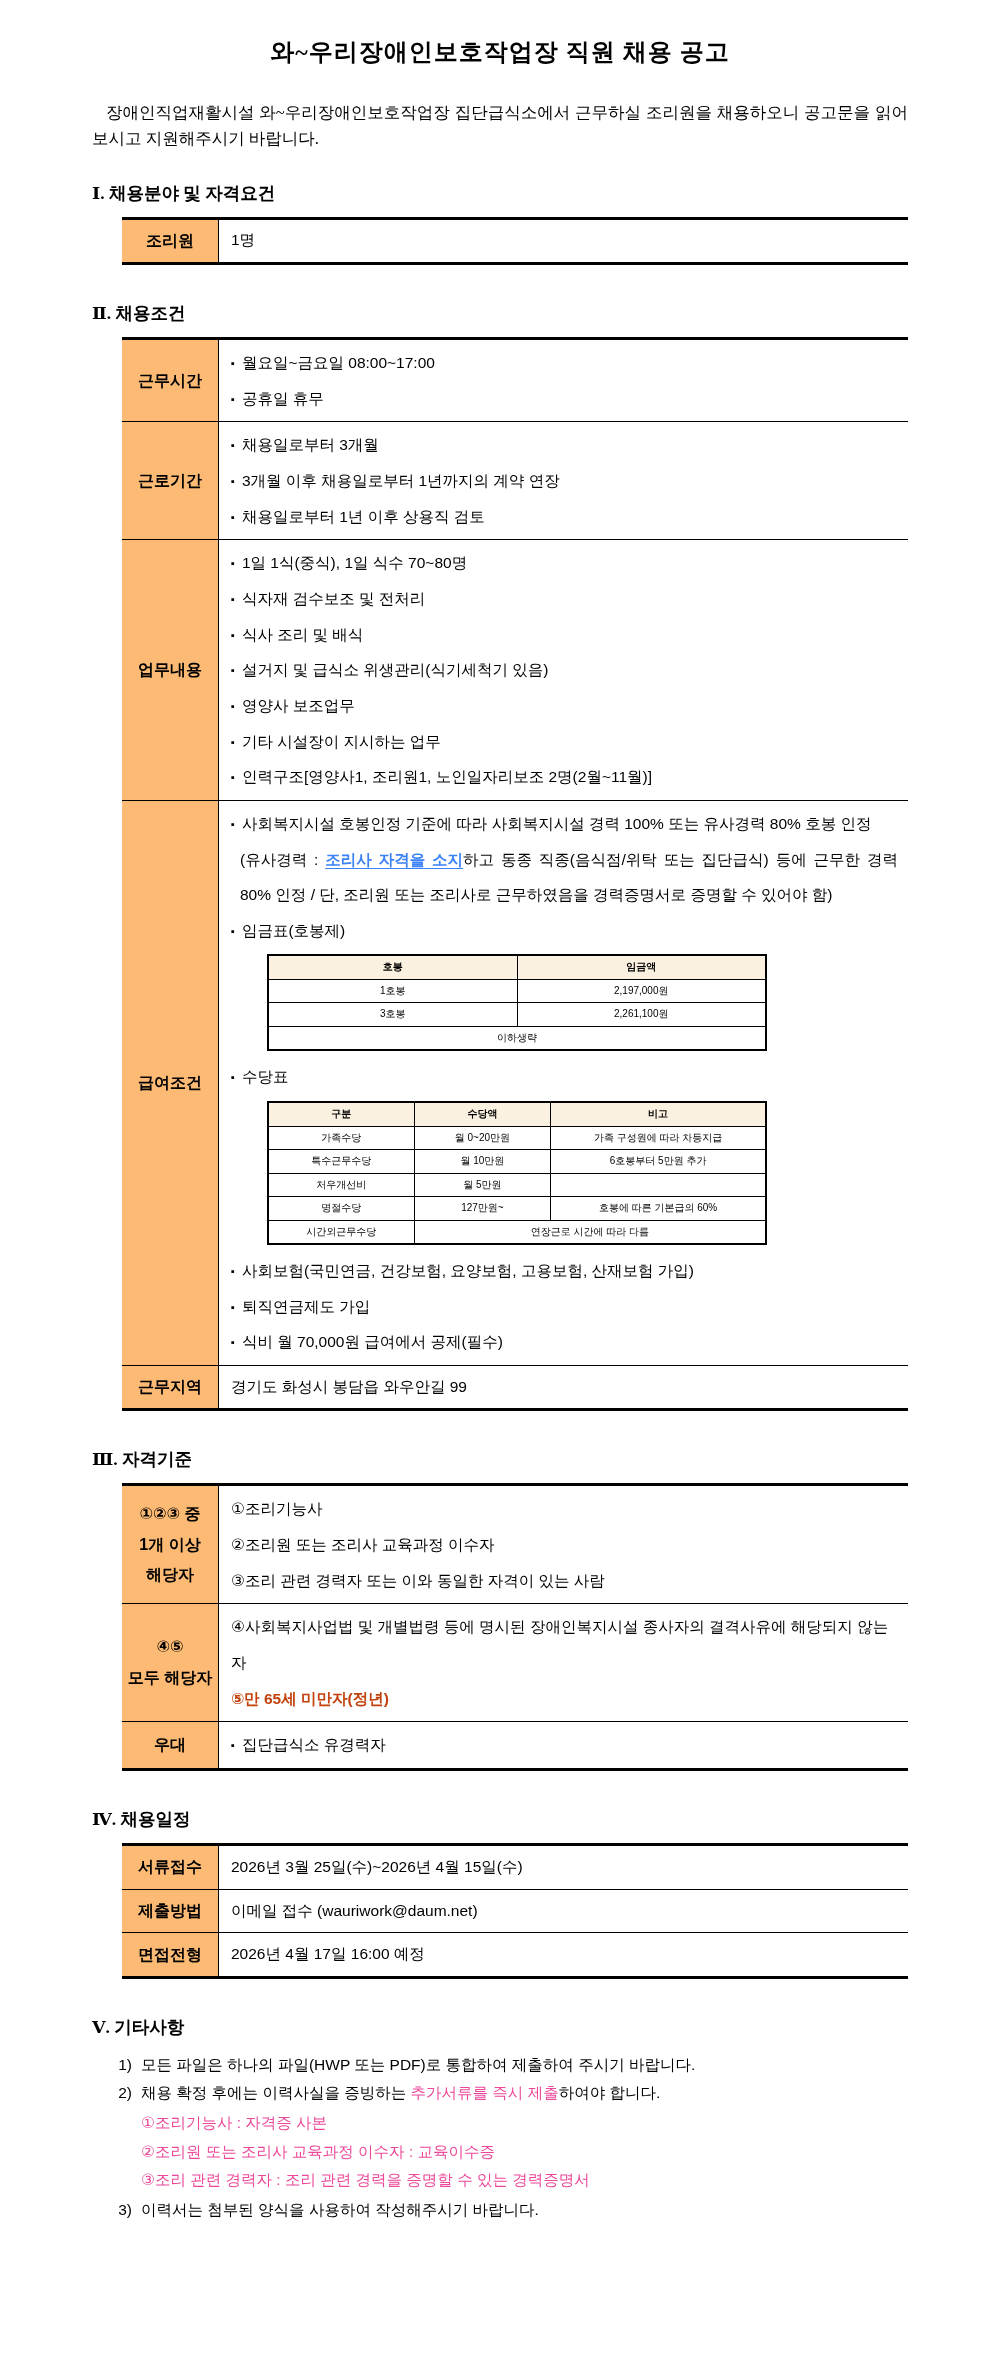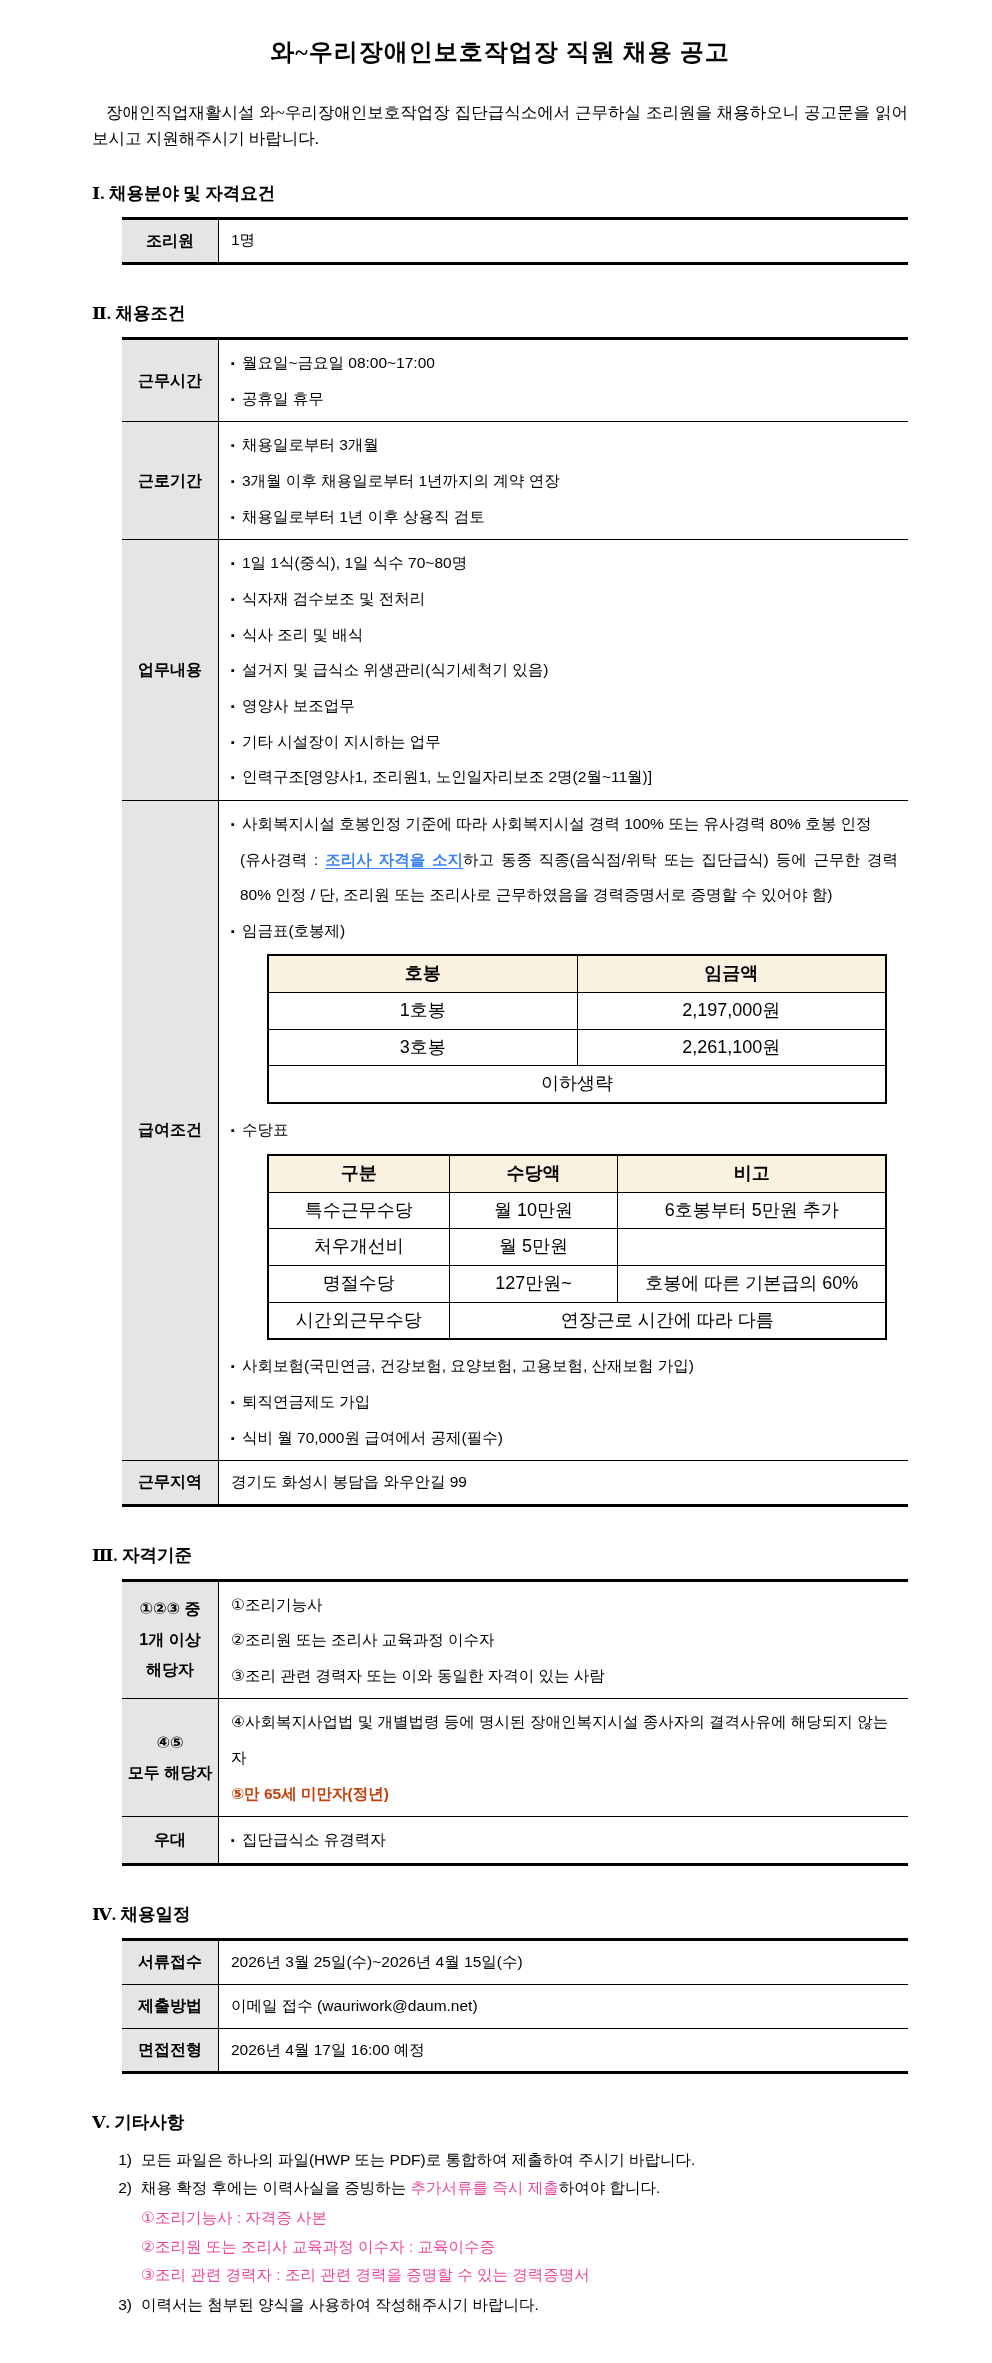--- a/index.html
+++ b/index.html
@@ -22,38 +22,38 @@
   .sec-h{
     font-family:"Liberation Serif","DejaVu Serif",serif;
     font-size:17.5px;font-weight:bold;margin:36px 0 12px 0;
   }
   .sec-h.first{margin-top:18px;}
   table.main{
     border-collapse:collapse;border-top:3px solid #000;border-bottom:3px solid #000;
     margin-left:30px;width:786px;table-layout:fixed;
   }
   .main th.lbl{
-    width:92px;background:#e5e5e5;border-right:1.5px solid #000;border-bottom:1px solid #000;
+    width:92px;background:#fdba74;border-right:1.5px solid #000;border-bottom:1px solid #000;
     font-weight:bold;font-size:16px;text-align:center;vertical-align:middle;
     padding:6px 2px;line-height:1.9;
   }
   .main td.val{
     border-bottom:1px solid #000;padding:5px 10px 5px 12px;
     font-size:15.5px;vertical-align:middle;
   }
   .main tr:last-child th,.main tr:last-child td{border-bottom:none;}
   .b{line-height:2.3;padding-left:15px;text-indent:-15px;}
   .b::before{content:"▪";font-size:11px;margin-right:7px;position:relative;top:-1px;}
   .note{line-height:2.3;padding-left:9px;text-align:justify;}
   .red{color:#ec4899;}
   .redbold{color:#c2410c;font-weight:bold;}
   .redline{color:#3b82f6;font-weight:bold;text-decoration:underline;text-underline-offset:3px;}
   table.inner{
     border-collapse:collapse;border:2px solid #000;
-    margin:6px 0 8px 36px;width:620px;text-align:center;font-size:18px;table-layout:fixed;
+    margin:6px 0 8px 36px;width:500px;text-align:center;font-size:10px;table-layout:fixed;
   }
   .inner th,.inner td{border:1px solid #000;padding:3px 6px;line-height:1.65;}
   .inner th{background:#fbf1e0;font-weight:bold;}
   .wage th,.wage td{width:50%;}
   .allow .c1{width:29%;}.allow .c2{width:27%;}.allow .c3{width:44%;}
   .lbl-line{line-height:1.9;}
   .q-line{line-height:2.3;}
   .s4 td.val{padding:9px 10px 9px 12px;line-height:1.6;}
   .s5{margin:14px 0 0 16px;}
   .s5-item{display:flex;gap:9px;margin:3px 0;font-size:15.5px;line-height:1.6;}
@@ -135,20 +135,25 @@
           </tr>
         </tbody>
             </table>
         <div class="b">수당표</div>
         <table class="inner allow">
           <tbody>
                 <tr>
             <th class="c1">구분</th>
             <th class="c2">수당액</th>
             <th class="c3">비고</th>
+          </tr>
+          <tr>
+            <td>가족수당</td>
+            <td>월 0~20만원</td>
+            <td>가족 구성원에 따라 차등지급</td>
           </tr>
           <tr>
             <td>특수근무수당</td>
             <td>월 10만원</td>
             <td>6호봉부터 5만원 추가</td>
           </tr>
           <tr>
             <td>처우개선비</td>
             <td>월 5만원</td>
             <td></td>

